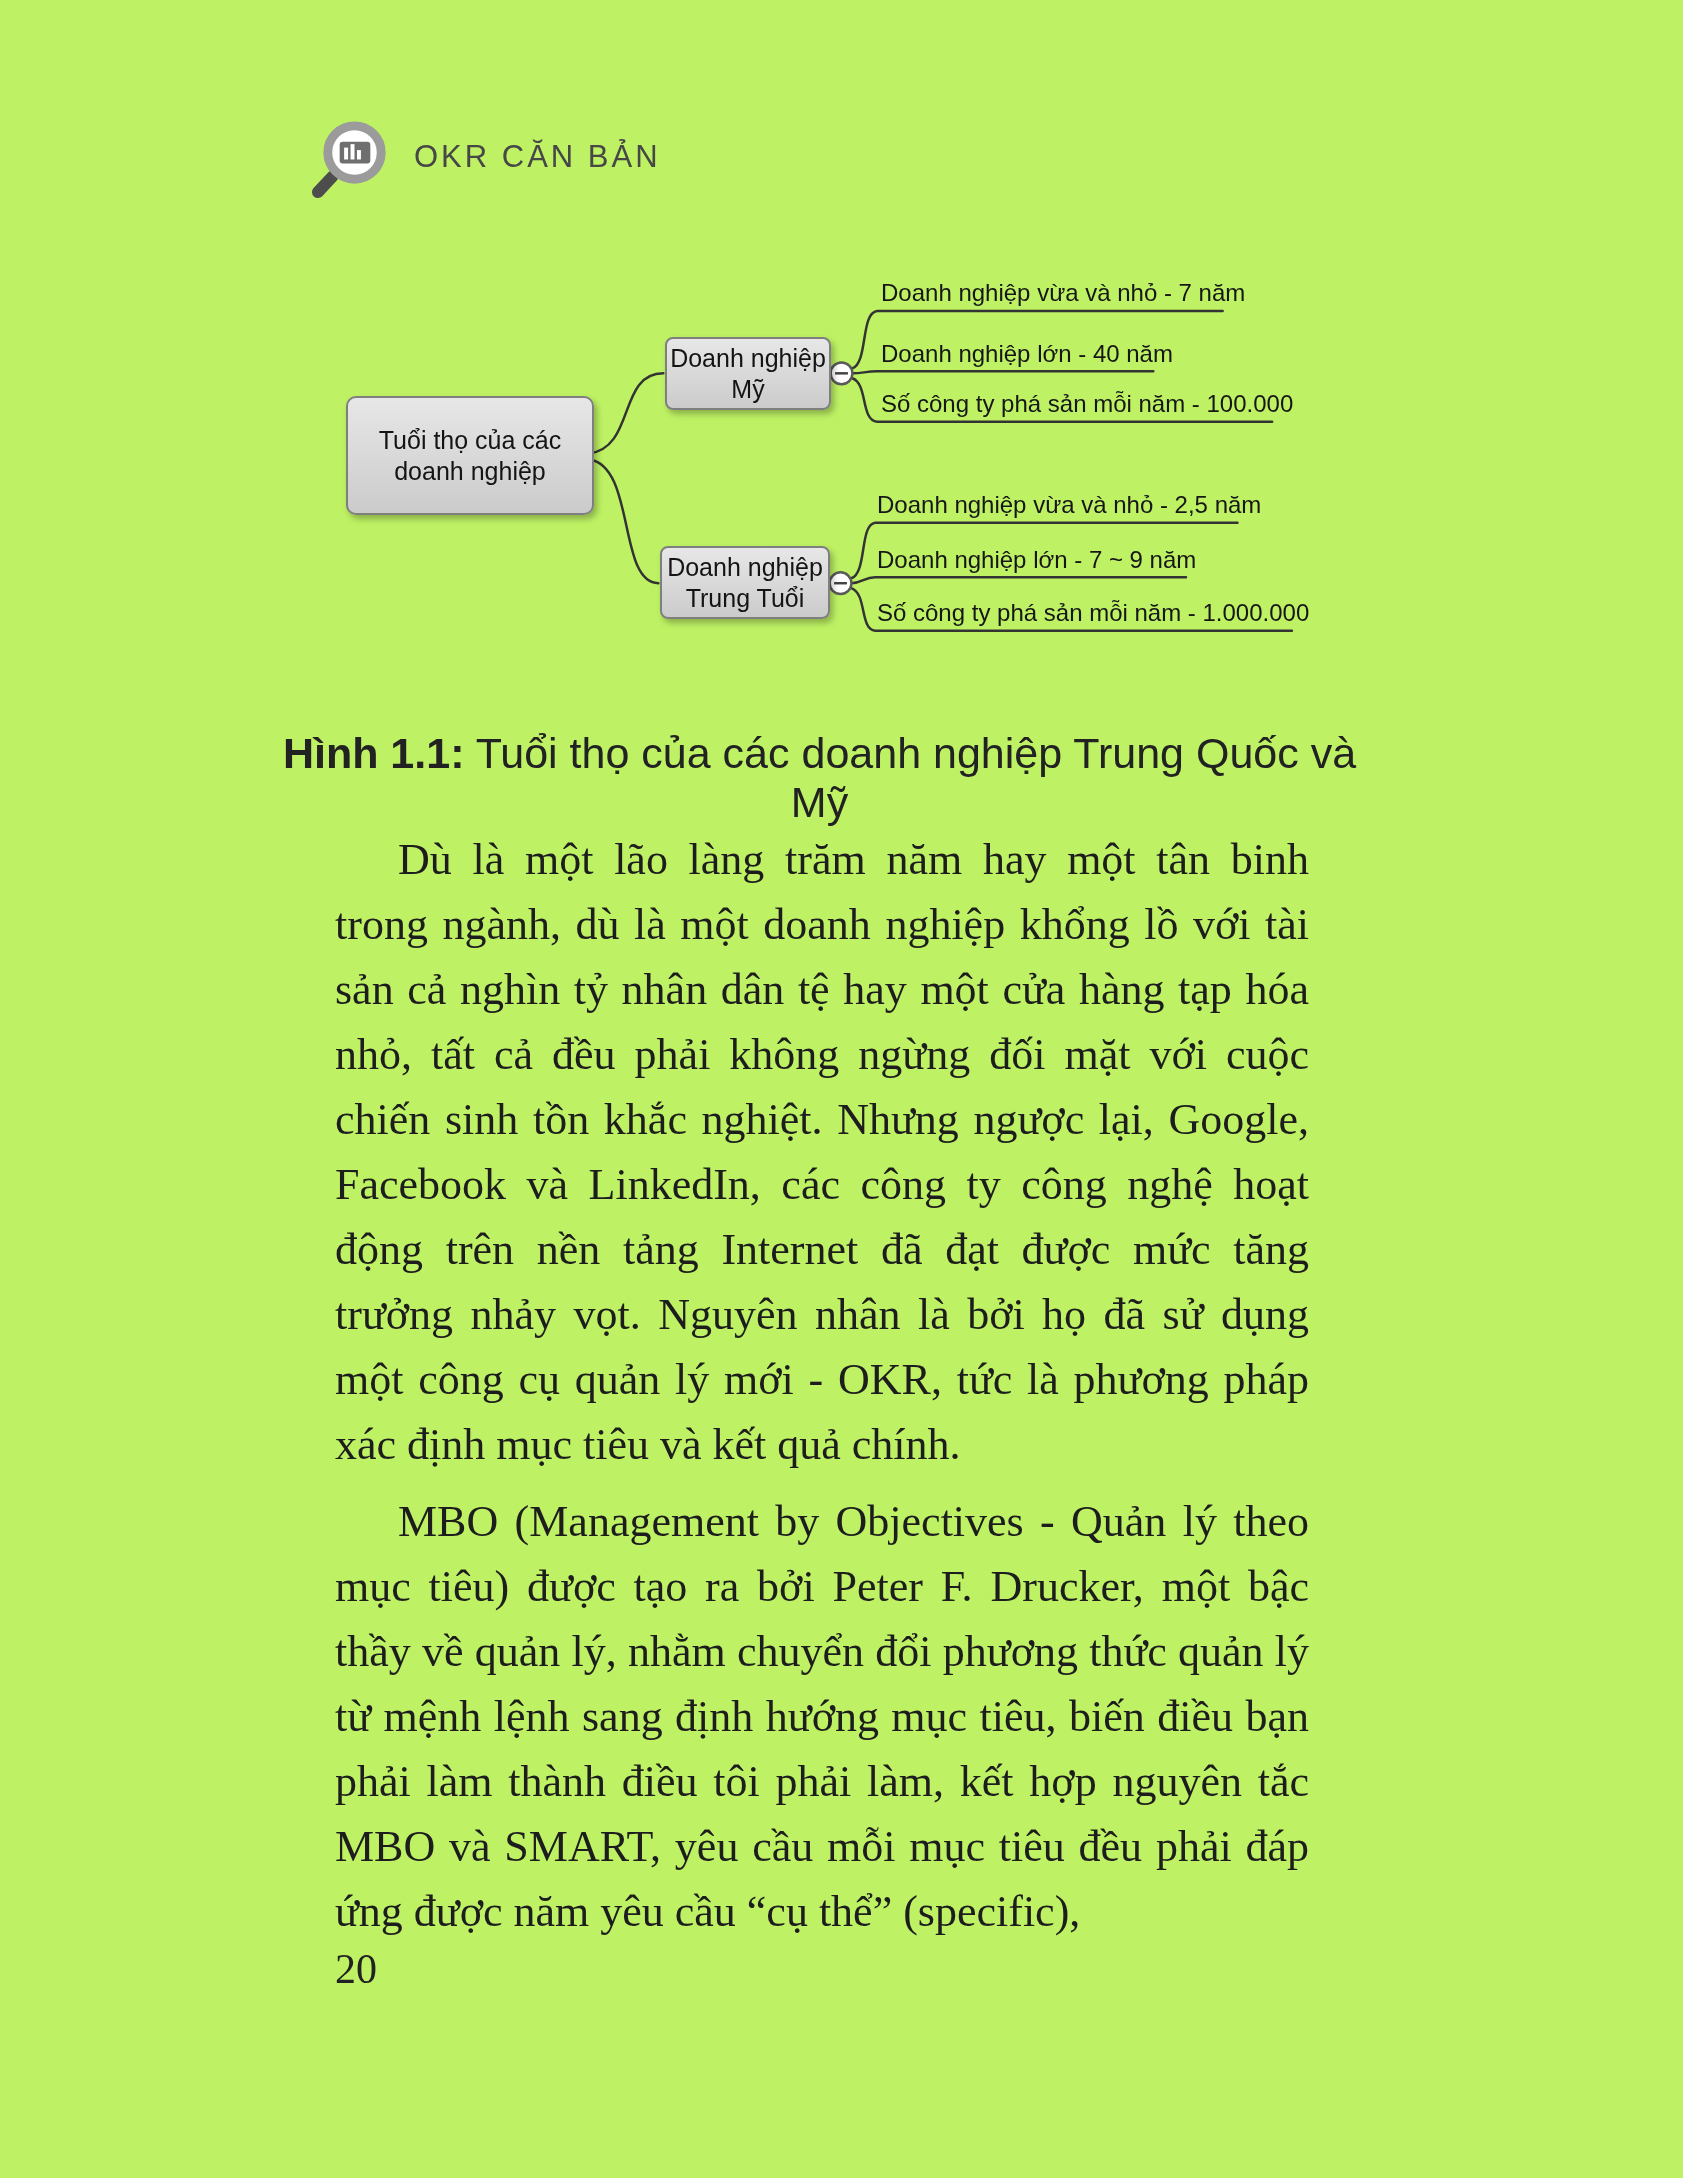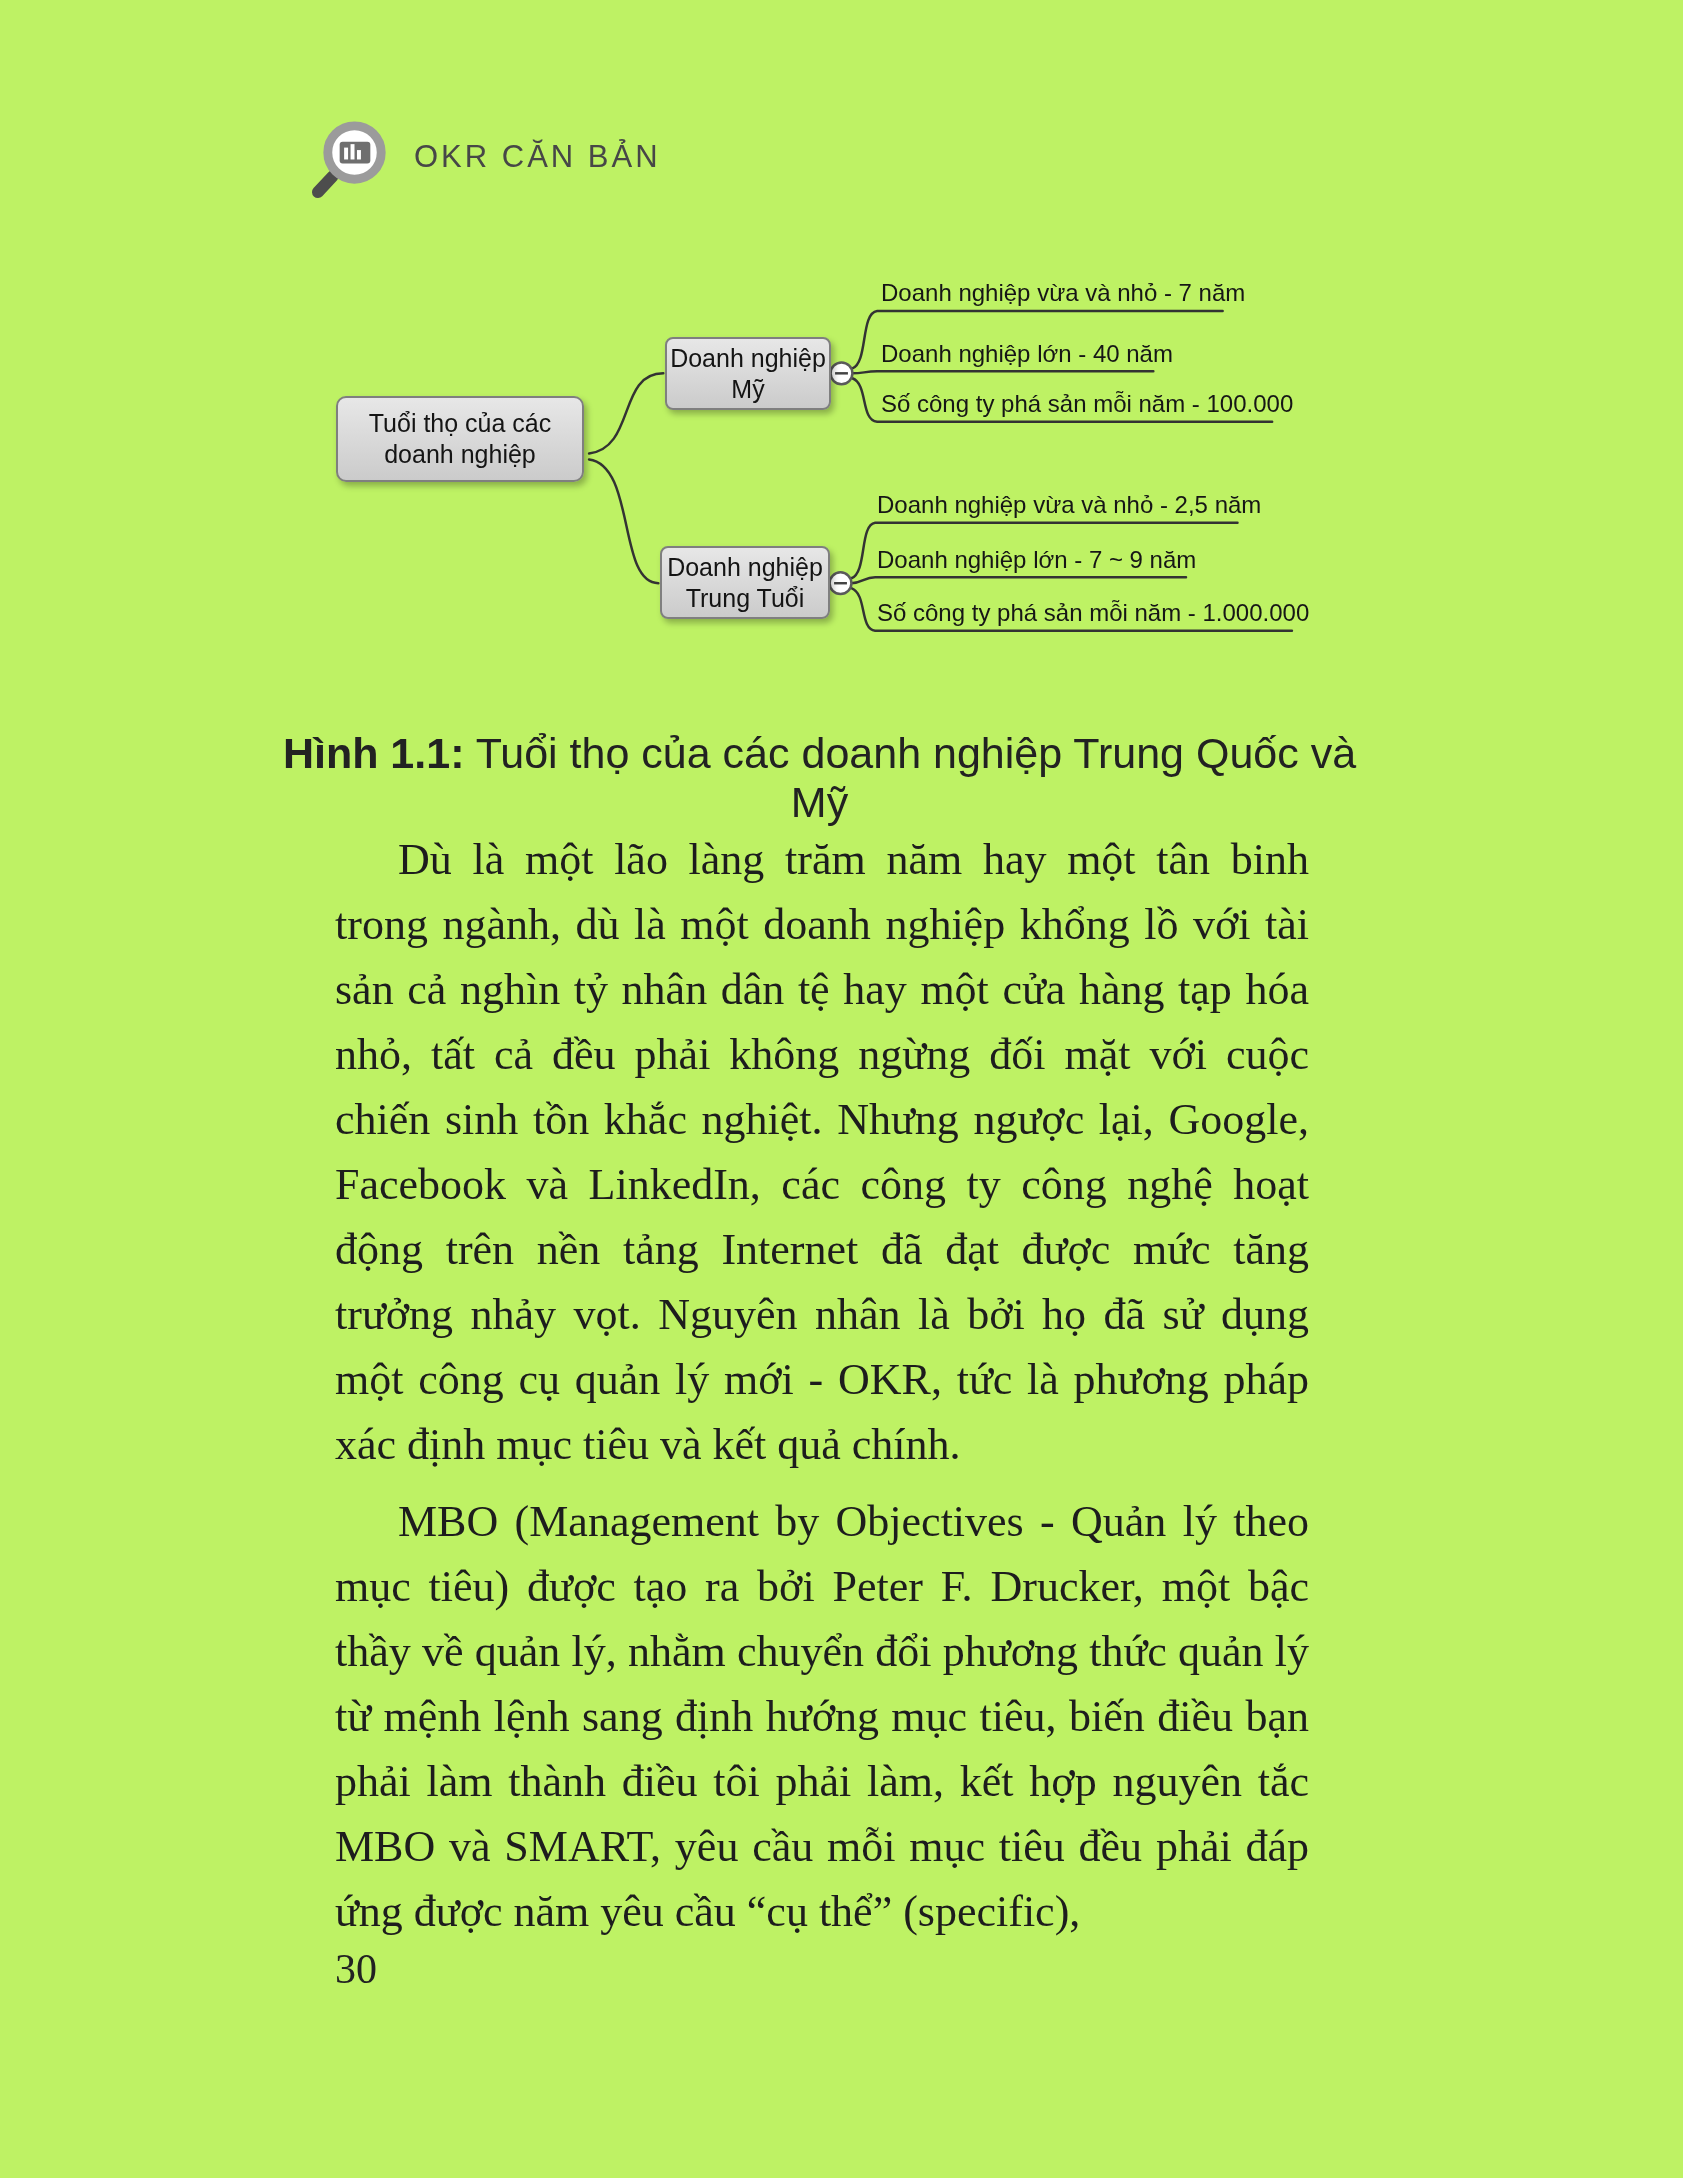--- a/index.html
+++ b/index.html
@@ -30,21 +30,21 @@
   .node {
     position:absolute;
     display:flex; flex-direction:column; align-items:center; justify-content:center;
     text-align:left;
     background:linear-gradient(180deg,#e7e7e7,#cbcbcb);
     border:2px solid #7f7f7f;
     box-shadow:3px 4px 6px rgba(0,0,0,0.28);
     font-size:25px; line-height:31px; color:#141414;
   }
   .node span { display:block; }
-  .node.root { left:336px; top:396px; width:248px; height:86px; border-radius:10px; }
+  .node.root { left:346px; top:396px; width:248px; height:119px; border-radius:10px; }
   .node.b1   { left:665px; top:337px; width:166px; height:73px;  border-radius:8px; }
   .node.b2   { left:660px; top:546px; width:170px; height:73px;  border-radius:8px; }
   .leaf {
     position:absolute; font-size:24px; color:#161616; white-space:nowrap;text-align:right;
   }
   .leaf-u1 { left:881px; top:279px; }
   .leaf-u2 { left:881px; top:340px; }
   .leaf-u3 { left:881px; top:390px; }
   .leaf-c1 { left:877px; top:491px; }
   .leaf-c2 { left:877px; top:546px; }
@@ -133,16 +133,16 @@
   <div class="caption">
     <strong>Hình 1.1:</strong>
     <span>Tuổi thọ của các doanh nghiệp Trung Quốc và Mỹ</span>
   </div>
 
   <div class="body-text">
     <p>Dù là một lão làng trăm năm hay một tân binh trong ngành, dù là một doanh nghiệp khổng lồ với tài sản cả nghìn tỷ nhân dân tệ hay một cửa hàng tạp hóa nhỏ, tất cả đều phải không ngừng đối mặt với cuộc chiến sinh tồn khắc nghiệt. Nhưng ngược lại, Google, Facebook và LinkedIn, các công ty công nghệ hoạt động trên nền tảng Internet đã đạt được mức tăng trưởng nhảy vọt. Nguyên nhân là bởi họ đã sử dụng một công cụ quản lý mới - OKR, tức là phương pháp xác định mục tiêu và kết quả chính.</p>
     <p>MBO (Management by Objectives - Quản lý theo mục tiêu) được tạo ra bởi Peter F. Drucker, một bậc thầy về quản lý, nhằm chuyển đổi phương thức quản lý từ mệnh lệnh sang định hướng mục tiêu, biến điều bạn phải làm thành điều tôi phải làm, kết hợp nguyên tắc MBO và SMART, yêu cầu mỗi mục tiêu đều phải đáp ứng được năm yêu cầu “cụ thể” (specific),</p>
   </div>
 
-  <div class="page-number">30</div>
+  <div class="page-number">20</div>
 
 </div>
 
 
 </body></html>

